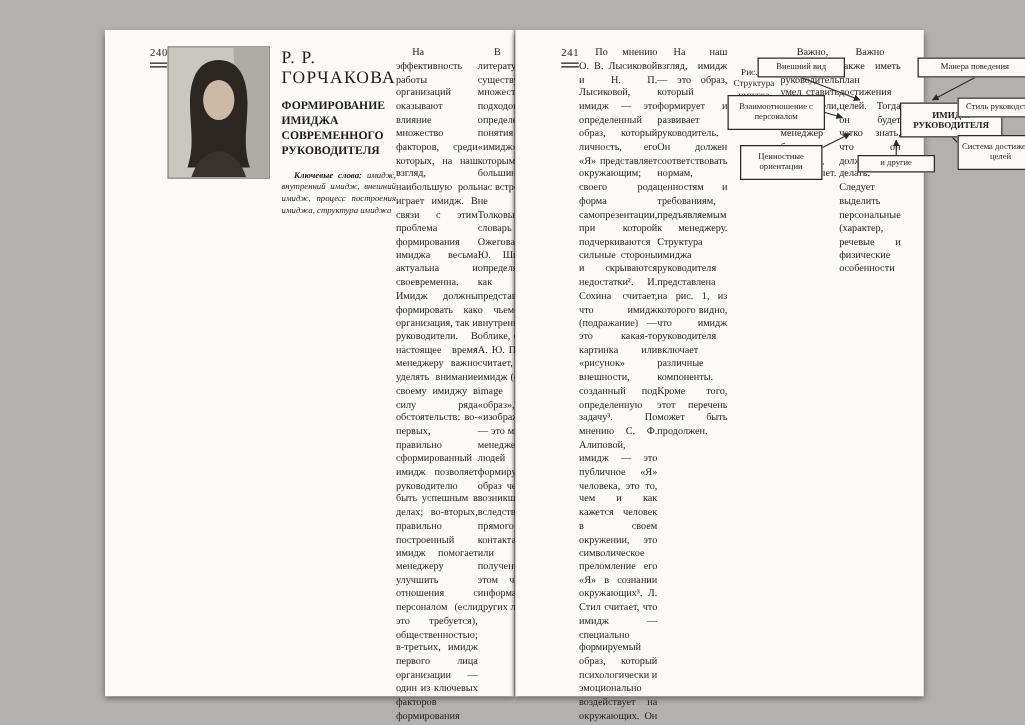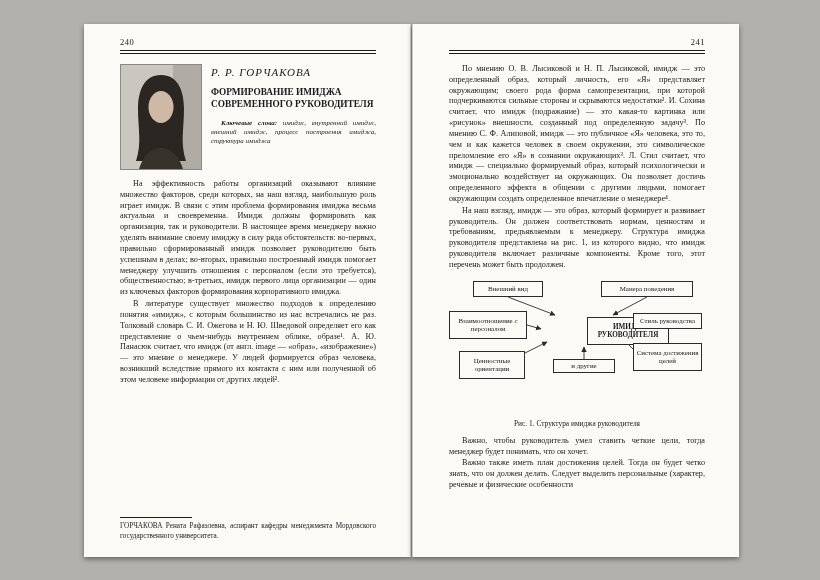--- a/index.html
+++ b/index.html
@@ -3,30 +3,30 @@
 <meta charset="utf-8">
 <style>
   html,body{margin:0;padding:0;background:#9a9894;}
   .canvas{position:relative;width:820px;height:580px;background:#b3b1ad;overflow:hidden;
           font-family:"Liberation Serif","DejaVu Serif",serif;color:#1b1b1b;}
   .page{position:absolute;top:24px;width:327px;height:533px;background:#fbfaf7;
         box-sizing:border-box;padding:13px 34px 16px 36px;
         box-shadow:0 2px 5px rgba(0,0,0,.45);}
   .page.left{left:84px;border-right:1px solid #d8d6d0;}
   .page.right{left:412px;border-left:1px solid #cfcdc7;}
-  .page-flex{display:flex;flex-direction:column;height:100%;}
+  .page-flex{display:flex;flex-direction:row;height:100%;}
 
   .pagenum{font-size:8.5px;letter-spacing:.5px;}
   .pagenum.right{text-align:right;font-family:Liberation Serif, serif;}
   .double-rule{height:2px;border-top:1px solid #1b1b1b;border-bottom:1px solid #1b1b1b;margin:3px 0 10px;}
 
   .author-block{display:flex;gap:9px;margin-bottom:9px;}
   .photo{width:80px;height:104px;flex:none;border:1px solid #8a8880;background:#c9c7c0;overflow:hidden;}
   .author-meta{flex:1;min-width:0;}
-  .author-name{font-style:italic;font-size:11px;letter-spacing:1px;margin:2px 0 8px;}
+  .author-name{font-size:14px;letter-spacing:1px;margin:2px 0 8px;}
   .article-title{font-weight:bold;font-size:9.3px;line-height:1.3;margin:0 0 9px;}
   .keywords{font-size:7px;font-style:italic;line-height:1.3;text-align:justify;margin:0 0 3px;text-indent:10px;}
   .kw-label{font-weight:bold;}
 
   .para{font-size:8.2px;line-height:1.32;text-align:justify;text-indent:13px;margin:0 0 1px;}
 
   .footnote-block{margin-top:auto;}
   .footnote-rule{width:72px;border-top:1px solid #1b1b1b;margin:10px 0 4px;}
   .footnote{font-size:7.2px;line-height:1.3;text-align:justify;margin:0;}
 

